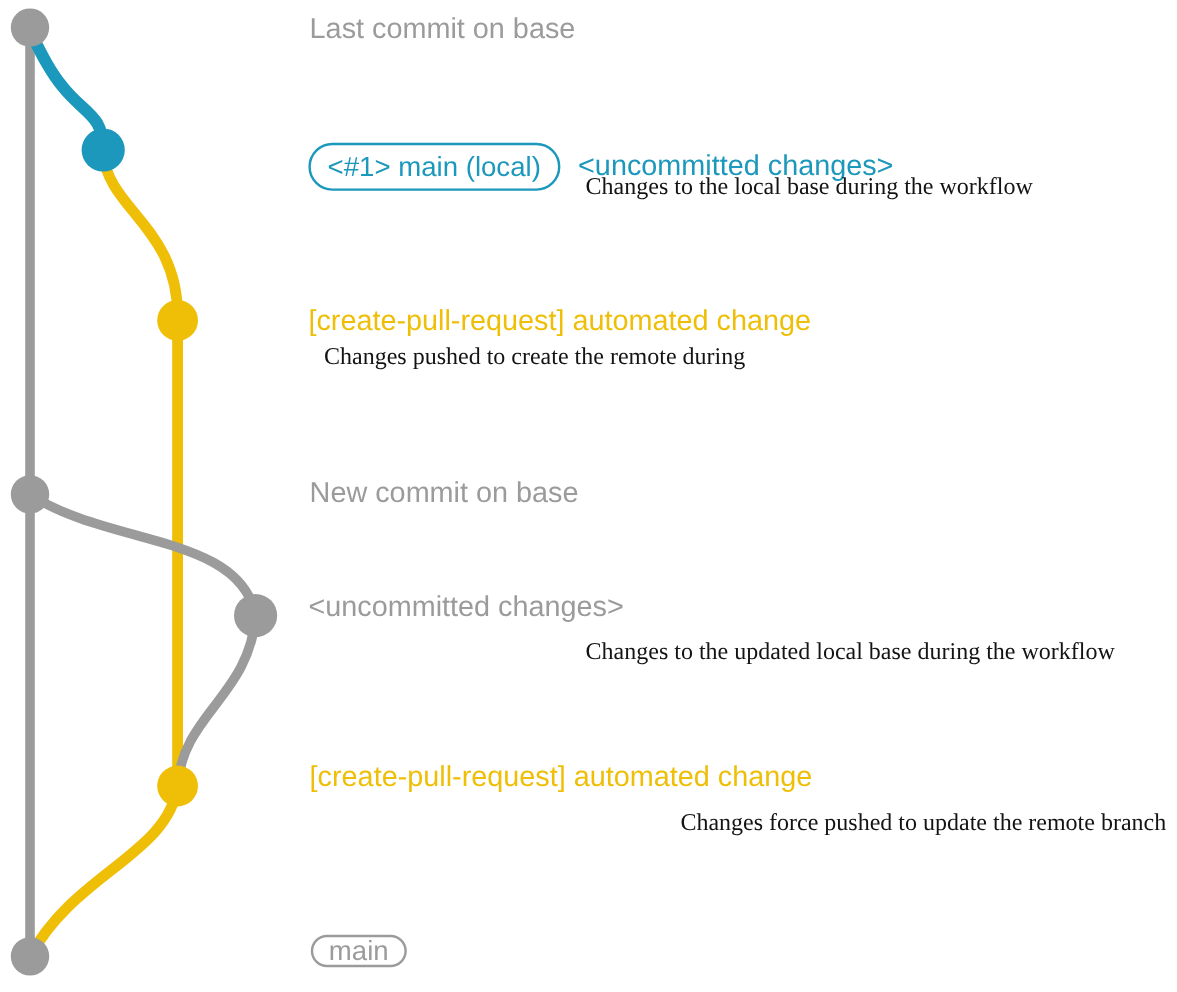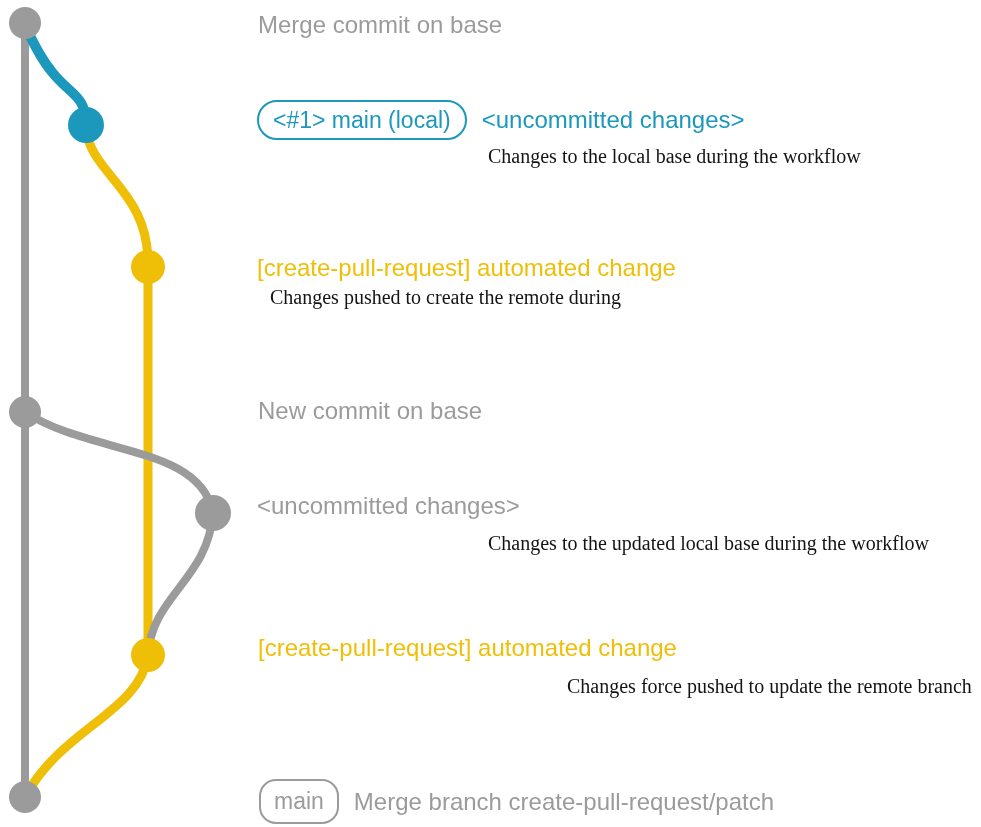--- a/index.html
+++ b/index.html
@@ -43,21 +43,21 @@
     align-items: center;
     justify-content: center;
     box-sizing: border-box;
     font-size: 23px;
     height: 40px;
     padding: 0 14px;
     border: 2px solid currentColor;
     border-radius: 20px;
   }
   .badge.short {
-    height: 45px;
+    height: 27px;
     padding: 0 13px;
     border-radius: 17px;
   }
   .desc {
     position: absolute;
     font-family: "Liberation Serif", serif;
     font-size: 20px;
     line-height: 24px;
     color: var(--ink);
     white-space: nowrap;
@@ -87,24 +87,24 @@
     <circle class="fill-gray" cx="25" cy="23" r="16"></circle>
     <circle class="fill-teal" cx="86" cy="125" r="18"></circle>
     <circle class="fill-yellow" cx="148" cy="267" r="17"></circle>
     <circle class="fill-gray" cx="25" cy="412" r="16"></circle>
     <circle class="fill-gray" cx="213" cy="513" r="18"></circle>
     <circle class="fill-yellow" cx="148" cy="655" r="17"></circle>
     <circle class="fill-gray" cx="25" cy="797" r="16"></circle>
   </svg>
 
   <div class="row" style="left:258px; top:12px;">
-    <span class="label gray">Merge commit on base</span>
+    <span class="label gray">Last commit on base</span>
   </div>
 
-  <div class="row" style="left:257px; top:100px;">
+  <div class="row" style="left:257px; top:119px;">
     <span class="badge teal">&lt;#1&gt; main (local)</span>
     <span class="label teal">&lt;uncommitted changes&gt;</span>
   </div>
   <div class="desc" style="left:488px; top:144px;">Changes to the local base during the workflow</div>
 
   <div class="row" style="left:257px; top:255px;">
     <span class="label yellow">[create-pull-request] automated change</span>
   </div>
   <div class="desc" style="left:270px; top:285px;">Changes pushed to create the remote during</div>
 
@@ -117,16 +117,15 @@
   </div>
   <div class="desc" style="left:488px; top:531px;">Changes to the updated local base during the workflow</div>
 
   <div class="row" style="left:258px; top:635px;">
     <span class="label yellow">[create-pull-request] automated change</span>
   </div>
   <div class="desc" style="left:567px; top:674px;">Changes force pushed to update the remote branch</div>
 
   <div class="row" style="left:259px; top:779px;">
     <span class="badge short gray">main</span>
-    <span class="label gray">Merge branch create-pull-request/patch</span>
   </div>
 
 </div>
 
 </body></html>

